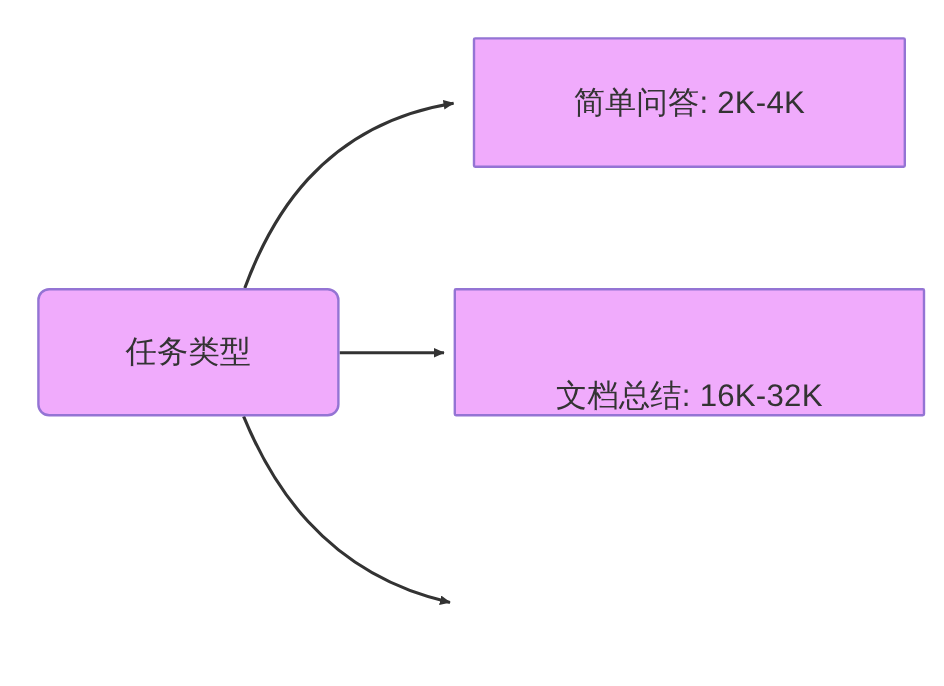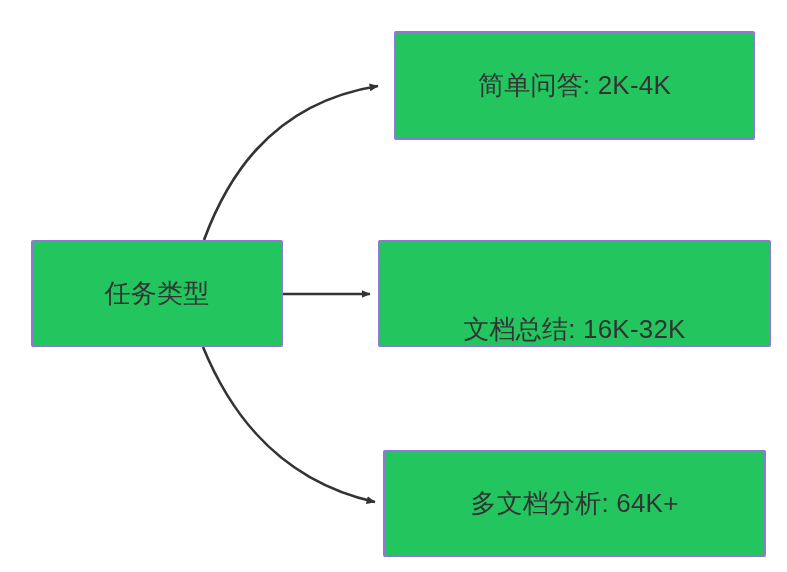--- a/index.html
+++ b/index.html
@@ -24,40 +24,41 @@
     position: absolute;
     left: 0;
     top: 0;
     width: 787px;
     height: 572px;
     pointer-events: none;
   }
   .node {
     position: absolute;
     box-sizing: border-box;
-    background: #22c55e;
+    background: #f0abfc;
     border: 2px solid #9474d4;
     border-radius: 2px;
     display: flex;
     align-items: center;
     justify-content: center;
   }
   .node-label {
     color: #333333;
     font-size: 26px;
     line-height: 1.2;
     letter-spacing: 0.2px;
     white-space: nowrap;
     text-align: center;
   }
   #node-source {
     left: 31px;
     top: 240px;
     width: 252px;
     height: 107px;
+    border-radius: 10px;
   }
   #node-target-0 {
     left: 394px;
     top: 31px;
     width: 361px;
     height: 109px;
   }
   #node-target-1 {
     left: 378px;
     top: 240px;
@@ -96,17 +97,14 @@
   </div>
 
   <div class="node" id="node-target-0">
     <span class="node-label">简单问答: 2K-4K</span>
   </div>
 
   <div class="node" id="node-target-1">
     <span class="node-label">文档总结: 16K-32K</span>
   </div>
 
-  <div class="node" id="node-target-2">
-    <span class="node-label">多文档分析: 64K+</span>
-  </div>
 
 </div>
 
 </body></html>

